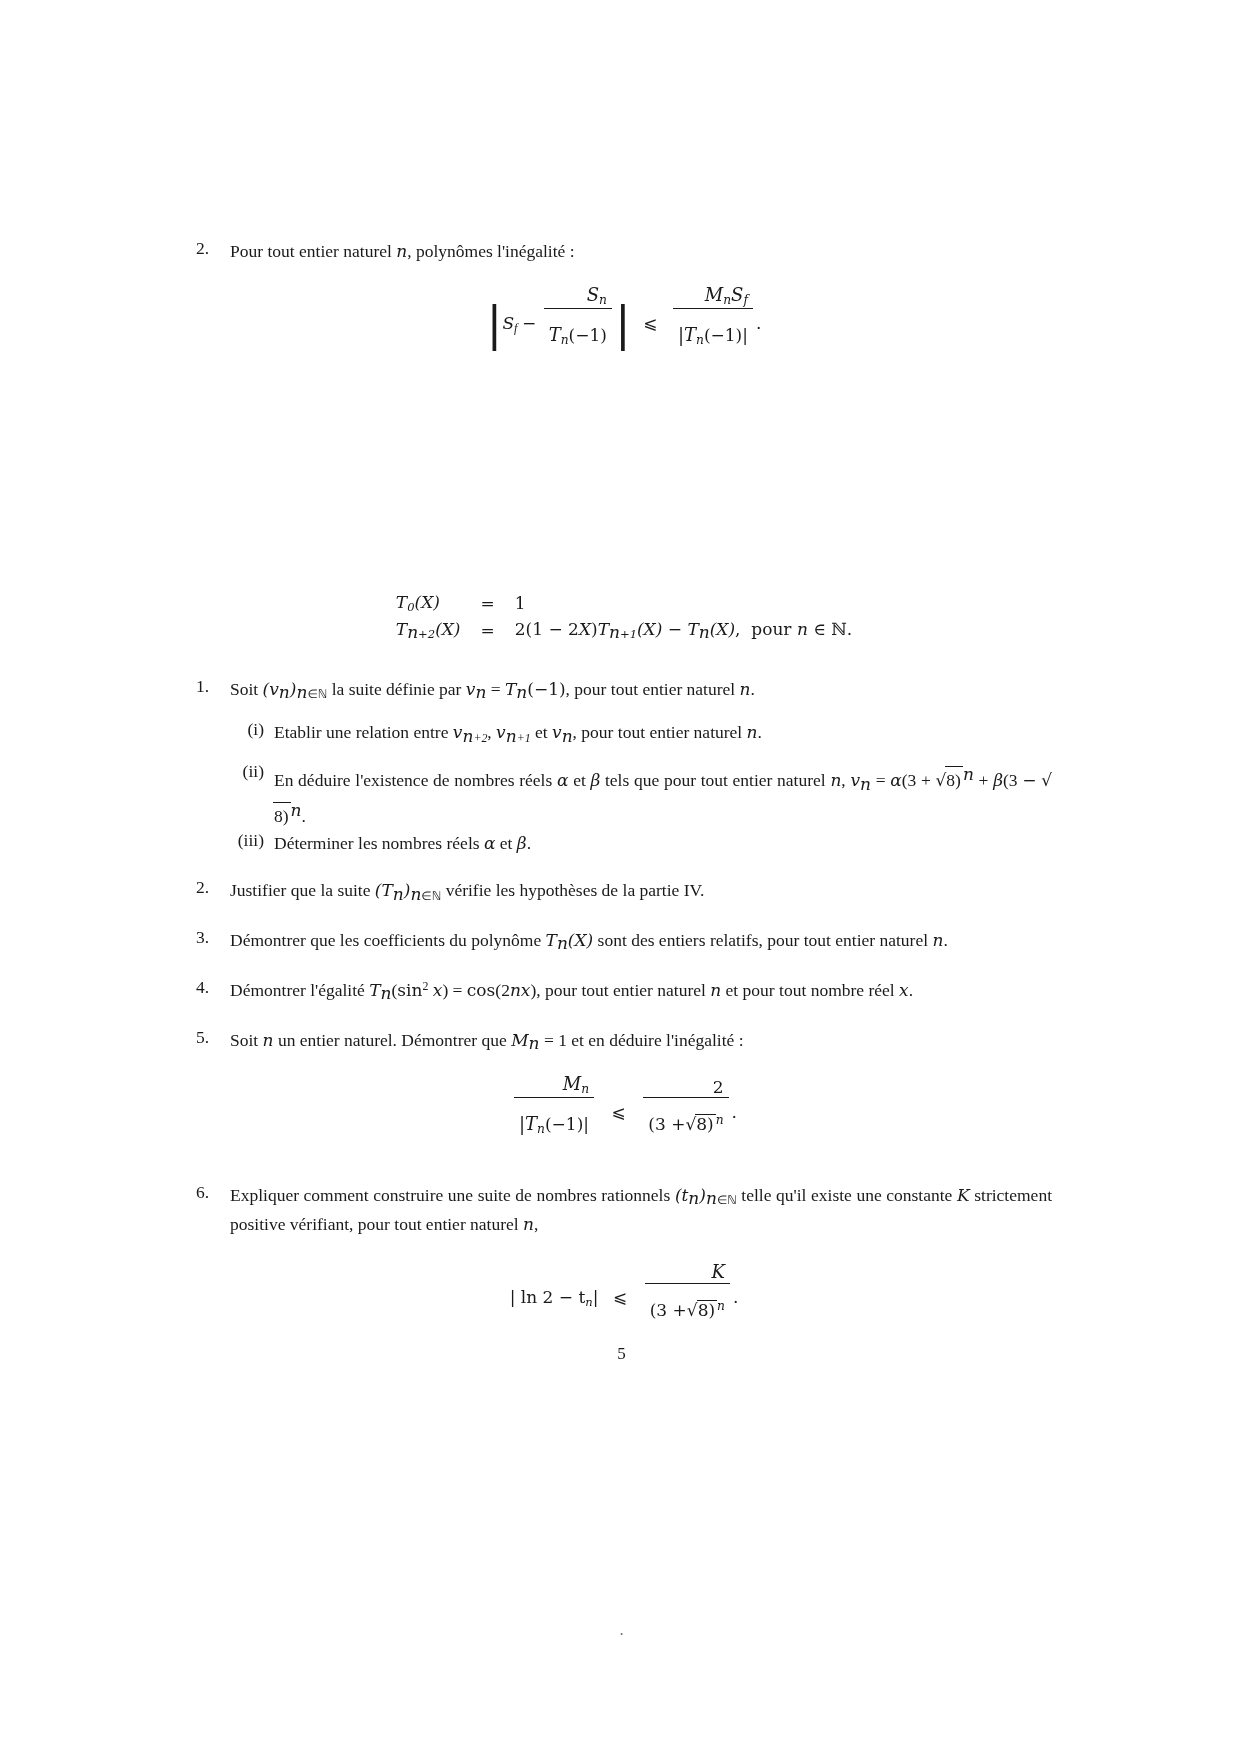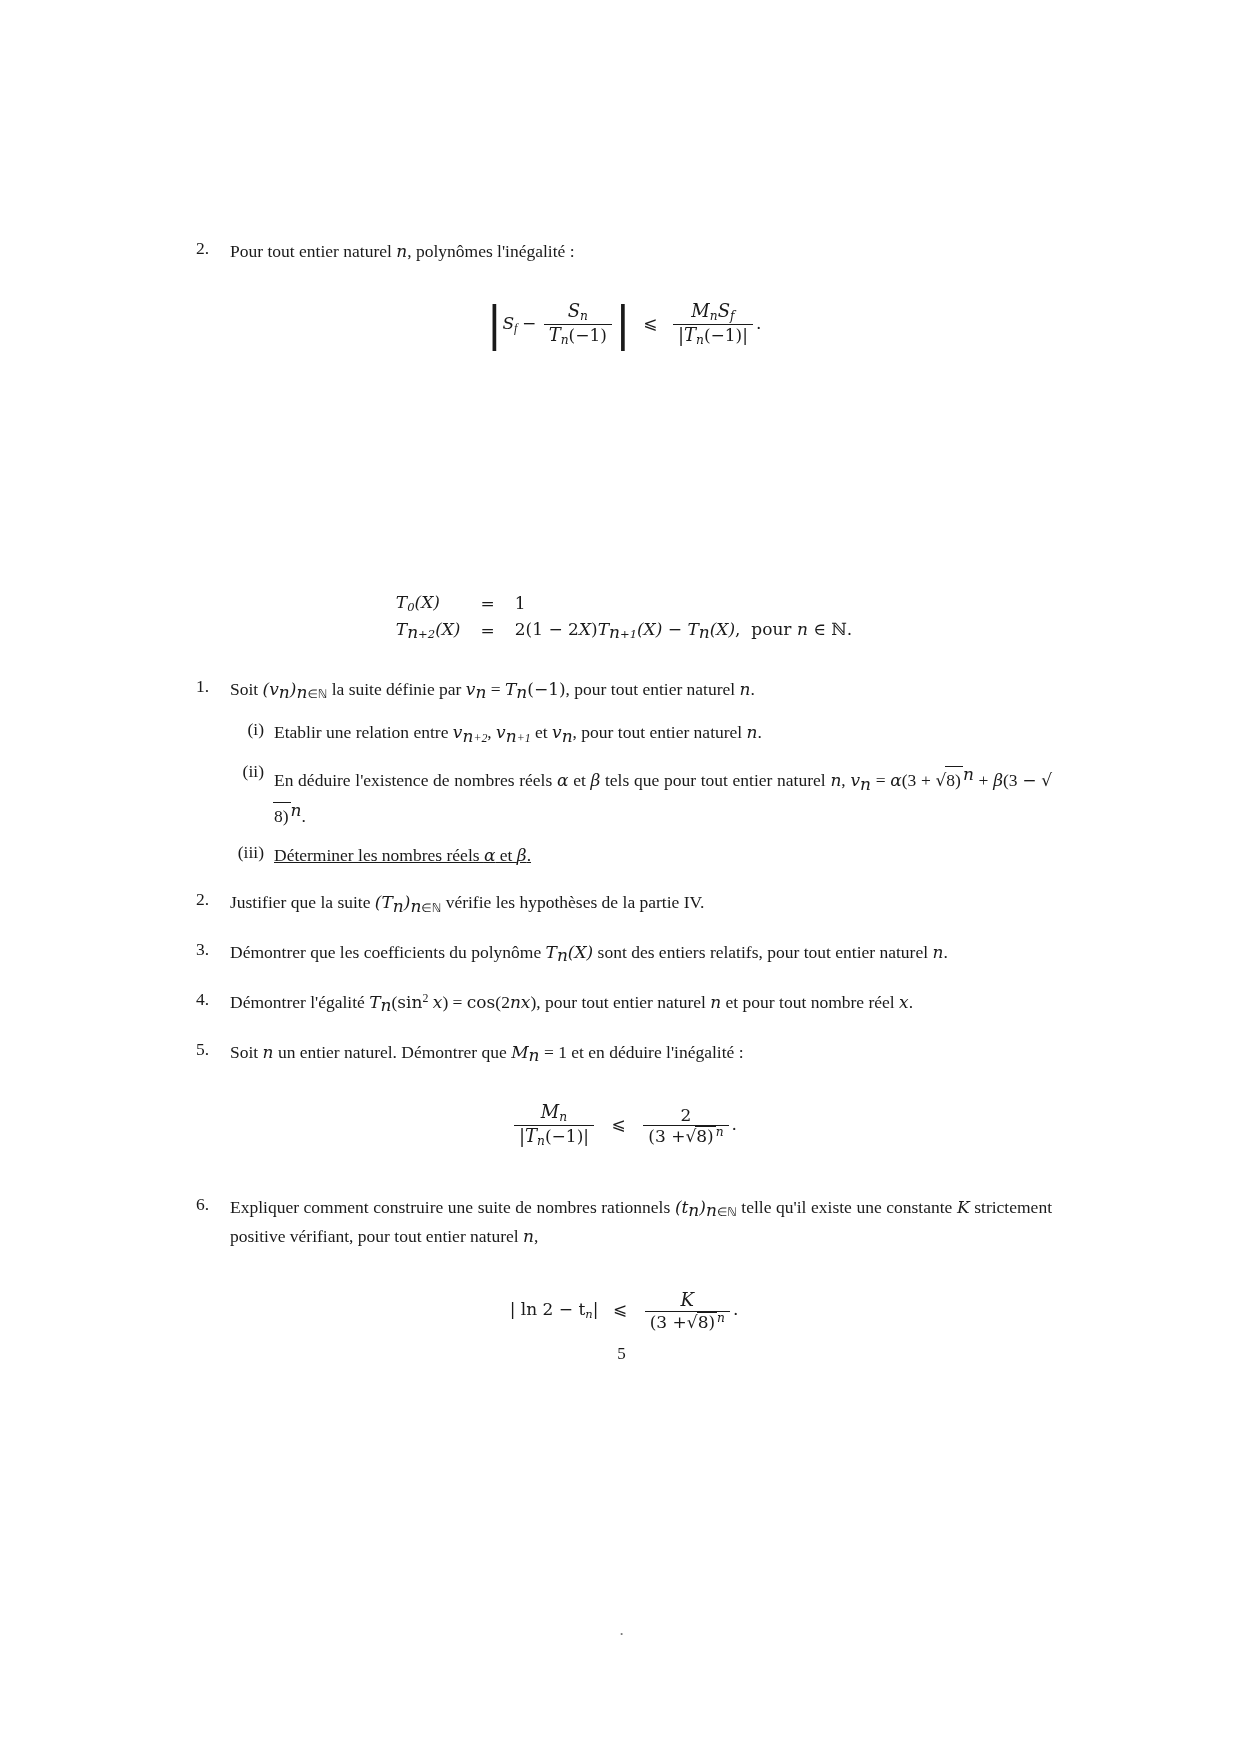--- a/index.html
+++ b/index.html
@@ -51,28 +51,28 @@
     font-size: 0.68em;
     font-style: italic;
   }
   sub { vertical-align: -0.28em; }
   sup { vertical-align: 0.52em; }
 
   
   .frac {
     display: inline-block;
     vertical-align: middle;
-    text-align: center;
+    text-align: right;
     font-style: italic;
     font-family: "DejaVu Serif", serif;
     line-height: 1.12;
-    margin: 18px 3px;
+    margin: 2px 3px;
   }
   .frac .num { display: block; padding: 0 5px; }
-  .frac .den { display: block; border-top: 1px solid #1a1a1a; padding: 0 5px; }
+  .frac .den { display: block; border-top: 1px solid #1a1a1a; padding: 16px 5px; }
 
   
   .big-bar {
     display: inline-block;
     font-size: 2.6em;
     font-style: normal;
     line-height: 0.55;
     vertical-align: middle;
     font-family: "DejaVu Serif", serif;
   }
@@ -228,21 +228,21 @@
     </div>
 
     <div class="roman" style="margin-top:12px; margin-left:34px;">
       <span class="lbl">(ii)</span>
       <div class="para">
         En déduire l'existence de nombres réels <span class="m">α</span> et <span class="m">β</span> tels que pour tout entier naturel <span class="m">n</span>,
         <span class="m">v</span><sub><span class="m">n</span></sub> = <span class="m">α</span>(3 + <span class="mr">√</span><span class="sqrt">8)</span><sup><span class="m">n</span></sup> + <span class="m">β</span>(3 <span class="mr">−</span> <span class="mr">√</span><span class="sqrt">8)</span><sup><span class="m">n</span></sup>.
       </div>
     </div>
 
-    <div class="roman" style="margin-top:12px; margin-left:34px;text-decoration:underline;">
+    <div class="roman" style="margin-left:34px;">
       <span class="lbl">(iii)</span>
       <div class="para">
         Déterminer les nombres réels <span class="m">α</span> et <span class="m">β</span>.
       </div>
     </div>
 
     <div class="numbered" style="margin-top:20px;">
       <span class="lbl">2.</span>
       <div class="para">
         Justifier que la suite <span class="m">(T</span><sub><span class="m">n</span></sub><span class="m">)</span><sub style="font-style:normal"><span class="m">n</span>∈ℕ</sub> vérifie les hypothèses de la partie IV.

